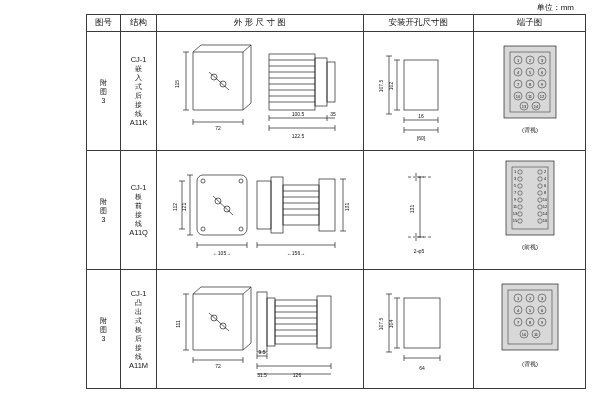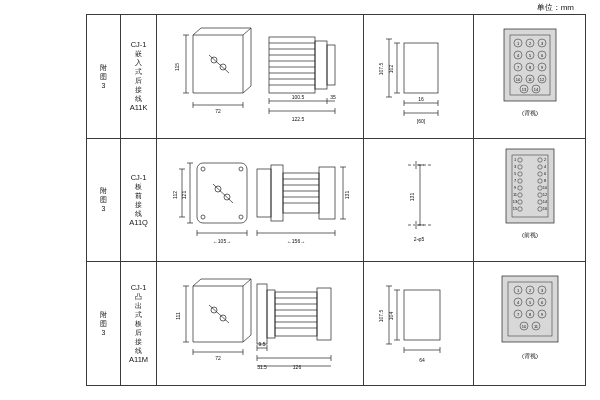--- a/index.html
+++ b/index.html
@@ -30,20 +30,27 @@
 
   <table class="main">
     <colgroup>
       <col class="c-no">
         <col class="c-st">
         <col class="c-out">
         <col class="c-hole">
         <col class="c-term">
     </colgroup>
     <tbody>
+        <tr>
+      <th>图号</th>
+      <th>结构</th>
+      <th>外 形 尺 寸 图</th>
+      <th>安装开孔尺寸图</th>
+      <th>端子图</th>
+    </tr>
 
     <tr class="rowh">
       <td class="cell">
         <div class="stack">
           <span>附</span>
           <span>图</span>
           <span>3</span>
         </div>
       </td>
       <td class="cell">

